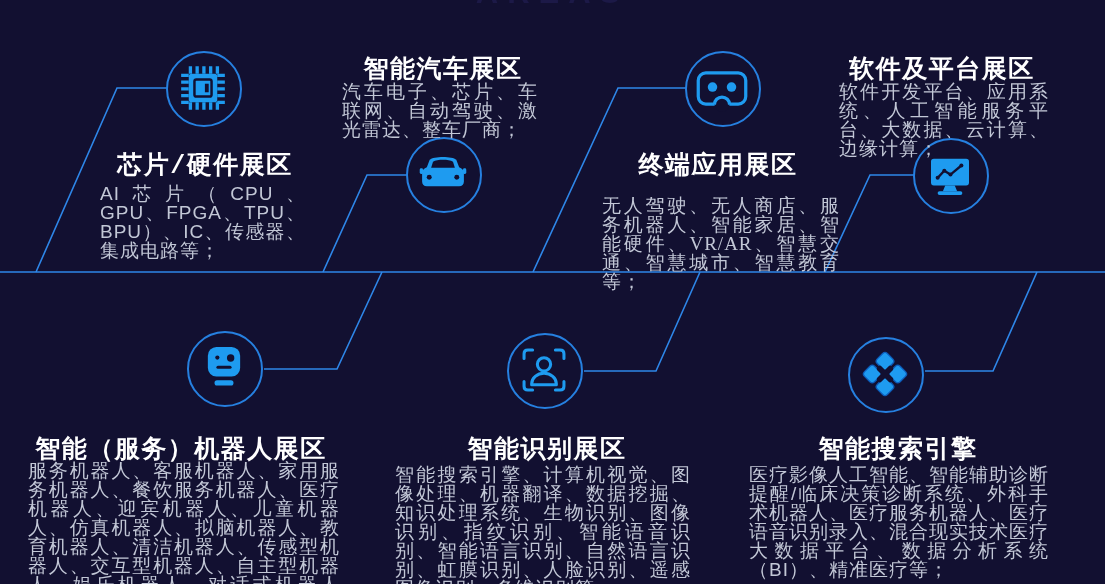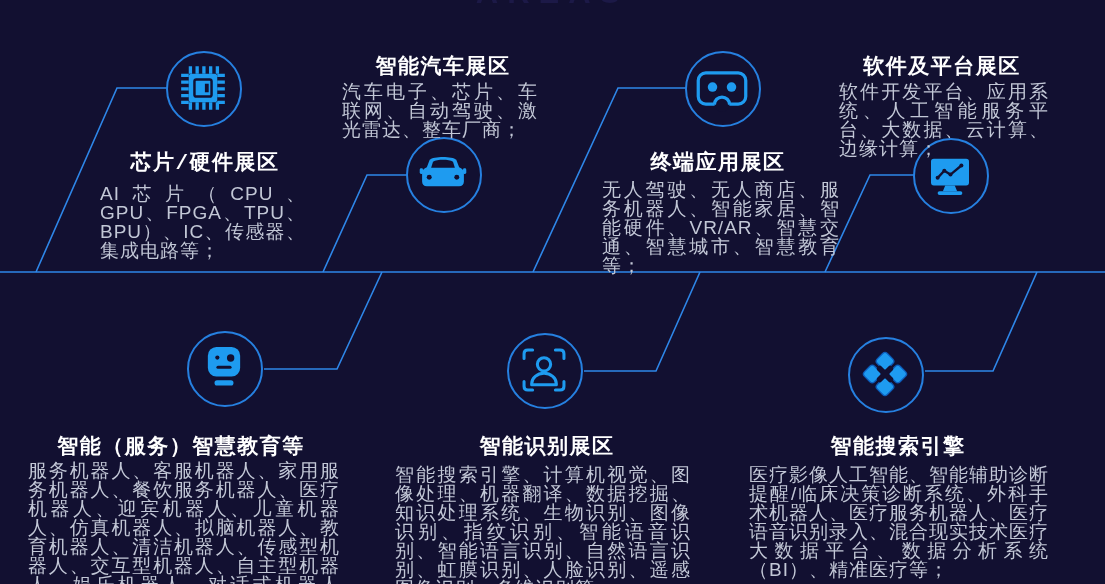--- a/index.html
+++ b/index.html
@@ -36,40 +36,40 @@
   .c2{left:406px;top:137px;}
   .c3{left:685px;top:51px;}
   .c4{left:913px;top:138px;}
   .c5{left:187px;top:331px;}
   .c6{left:507px;top:333px;}
   .c7{left:848px;top:337px;}
 
   
   .zone-title{
     position:absolute;margin:0;transform:translateX(-50%);
-    color:#ffffff;font-size:21px;font-weight:bold;
+    color:#ffffff;font-size:25px;font-weight:bold;
     letter-spacing:1.5px;white-space:nowrap;
   }
   .t1{left:205px;top:148px;font-family:Liberation Mono, monospace;}
   .t2{left:443px;top:52px;}
   .t3{left:718px;top:148px;}
   .t4{left:942px;top:52px;}
   .t5{left:181px;top:432px;}
   .t6{left:547px;top:432px;text-align:center;}
   .t7{left:898px;top:432px;}
 
   
   .zone-desc{
     position:absolute;margin:0;
     color:#c2c7d6;font-size:19px;line-height:19px;
     letter-spacing:1px;text-align:justify;text-justify:inter-ideograph;
   }
   .d1{left:100px;top:184px;width:206px;}
   .d2{left:342px;top:82px;width:196px;}
-  .d3{left:602px;top:180px;width:238px;}
+  .d3{left:602px;top:196px;width:238px;font-family:Liberation Serif, serif;}
   .d4{left:839px;top:82px;width:210px;}
   .d5{left:28px;top:461px;width:312px;}
   .d6{left:395px;top:465px;width:296px;}
   .d7{left:749px;top:465px;width:300px;}
 </style>
 </head>
 <body>
 
 <div class="stage">
 
@@ -146,21 +146,21 @@
 
   <div class="icon-circle c5">
     <svg viewBox="-40 -40 80 80">
       <rect x="-17" y="-22" width="34" height="31" rx="9" fill="#1e9bf0"></rect>
       <circle cx="-7" cy="-11" r="2.2" fill="#121031"></circle>
       <circle cx="7" cy="-10.5" r="3.9" fill="#121031"></circle>
       <rect x="-8" y="-2.5" width="16" height="3.2" rx="1.6" fill="#121031"></rect>
       <rect x="-10" y="13" width="20" height="5.5" rx="2.7" fill="#1e9bf0"></rect>
     </svg>
   </div>
-  <h2 class="zone-title t5">智能（服务）智慧教育等</h2>
+  <h2 class="zone-title t5">智能（服务）机器人展区</h2>
   <p class="zone-desc d5">服务机器人、客服机器人、家用服务机器人、餐饮服务机器人、医疗机器人、迎宾机器人、儿童机器人、仿真机器人、拟脑机器人、教育机器人、清洁机器人、传感型机器人、交互型机器人、自主型机器人、娱乐机器人、对话式机器人等；</p>
 
   <div class="icon-circle c6">
     <svg viewBox="-40 -40 80 80">
       <g fill="none" stroke="#1e9bf0" stroke-width="3.2" stroke-linecap="round" stroke-linejoin="round">
         <path d="M-21,-12 L-21,-17 Q-21,-21 -17,-21 L-12,-21"></path>
         <path d="M12,-21 L17,-21 Q21,-21 21,-17 L21,-12"></path>
         <path d="M21,12 L21,17 Q21,21 17,21 L12,21"></path>
         <path d="M-12,21 L-17,21 Q-21,21 -21,17 L-21,12"></path>
         <circle cx="0" cy="-6" r="7"></circle>

